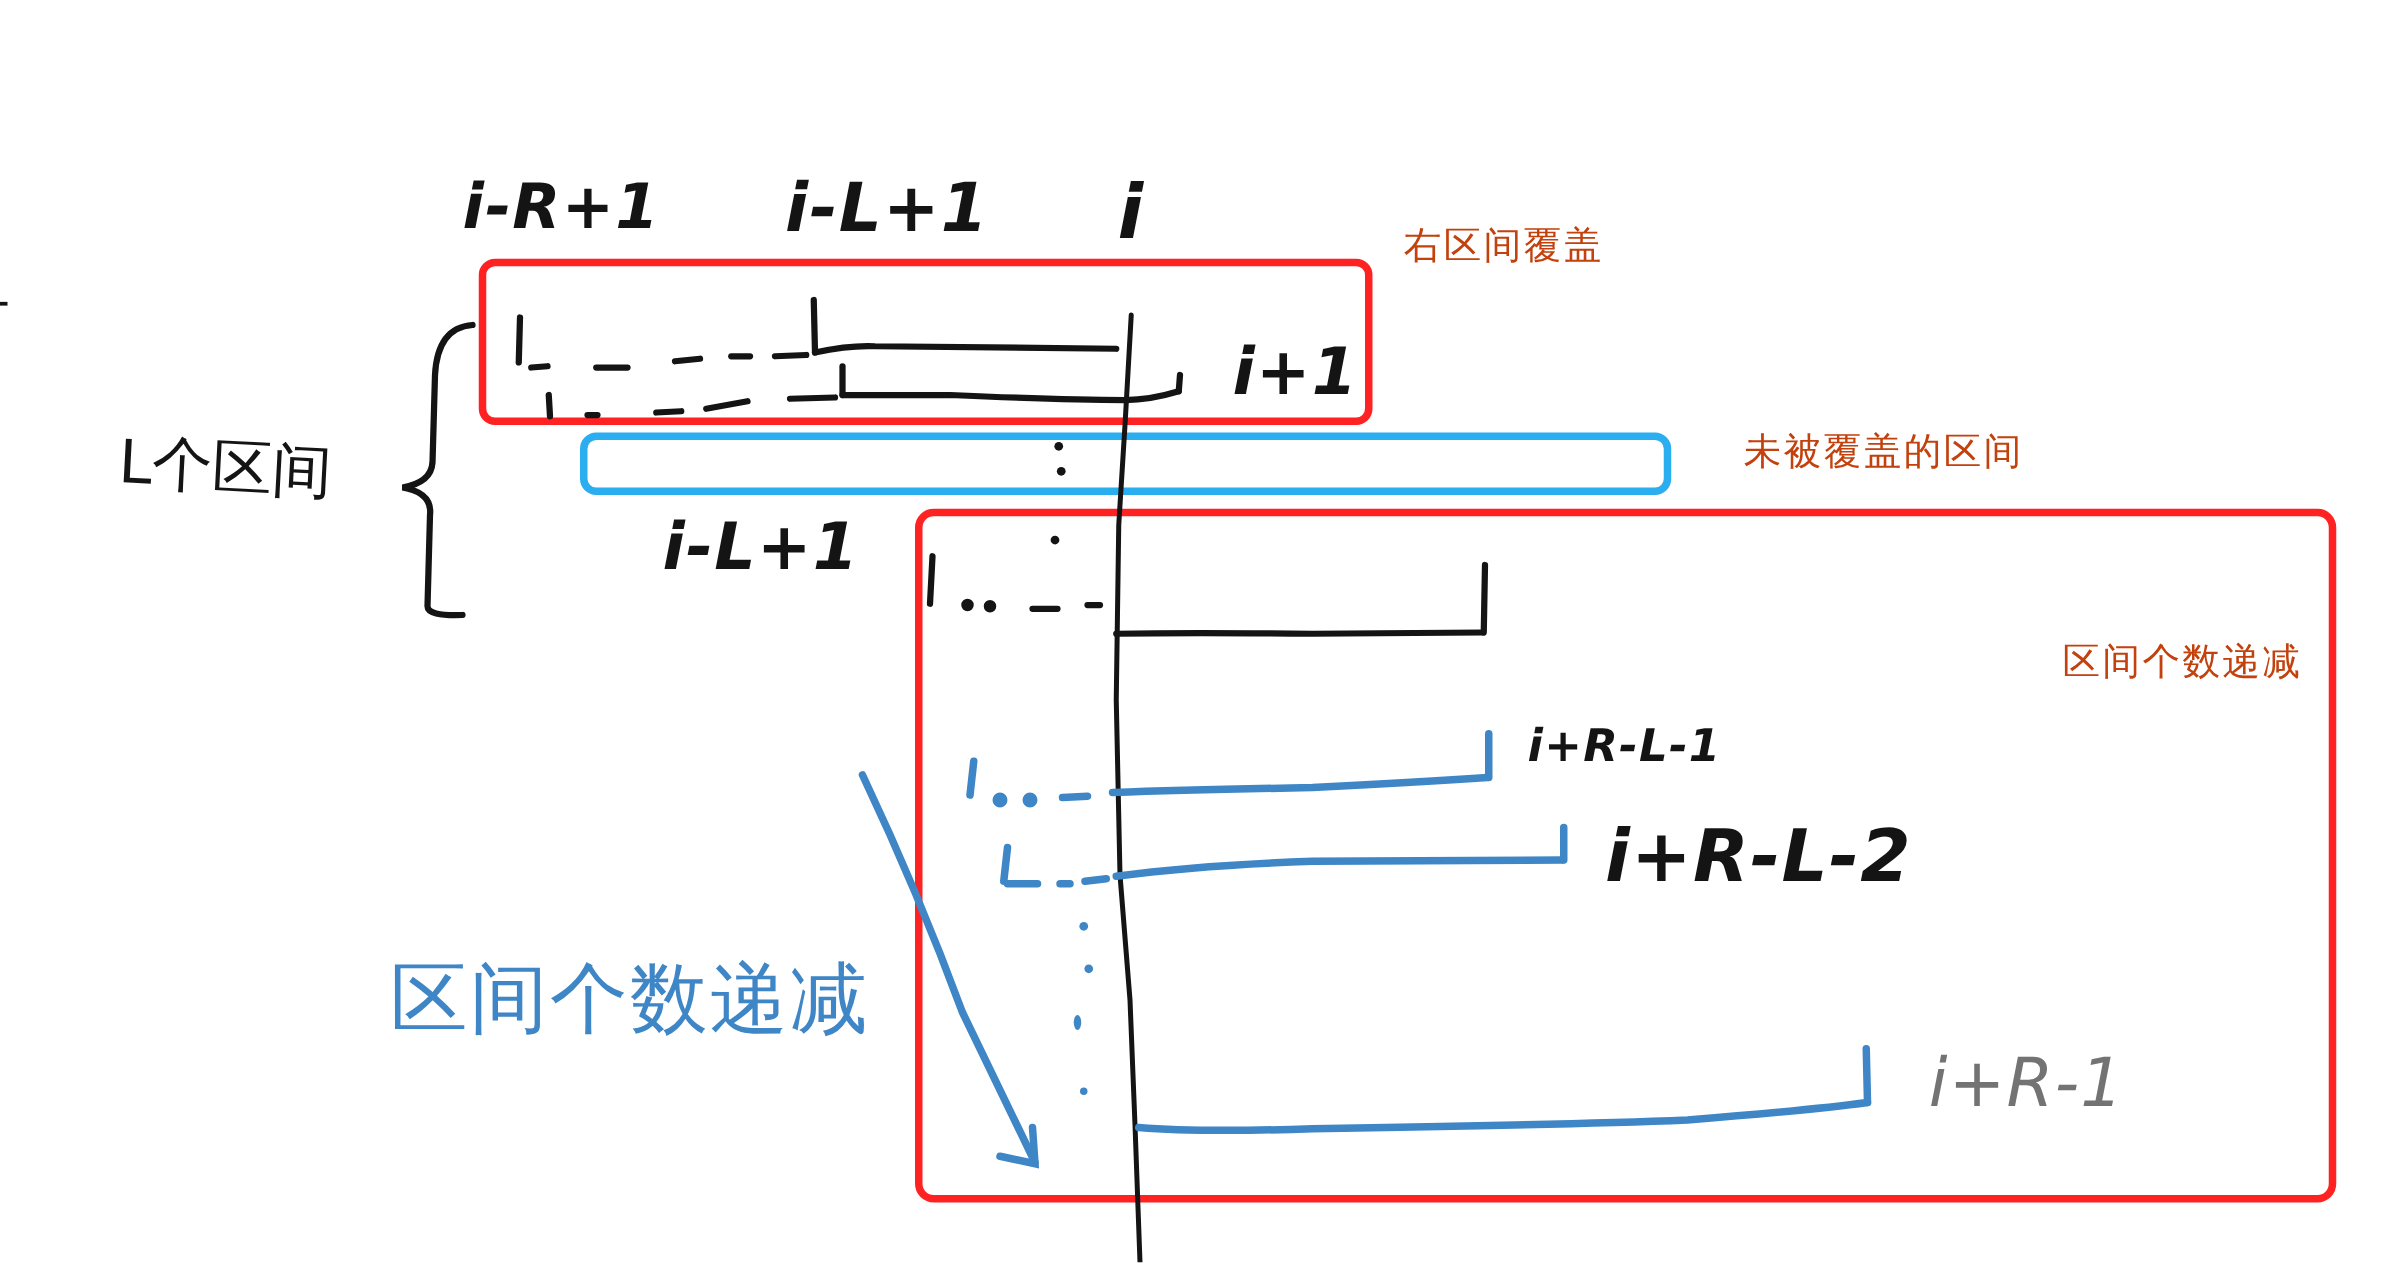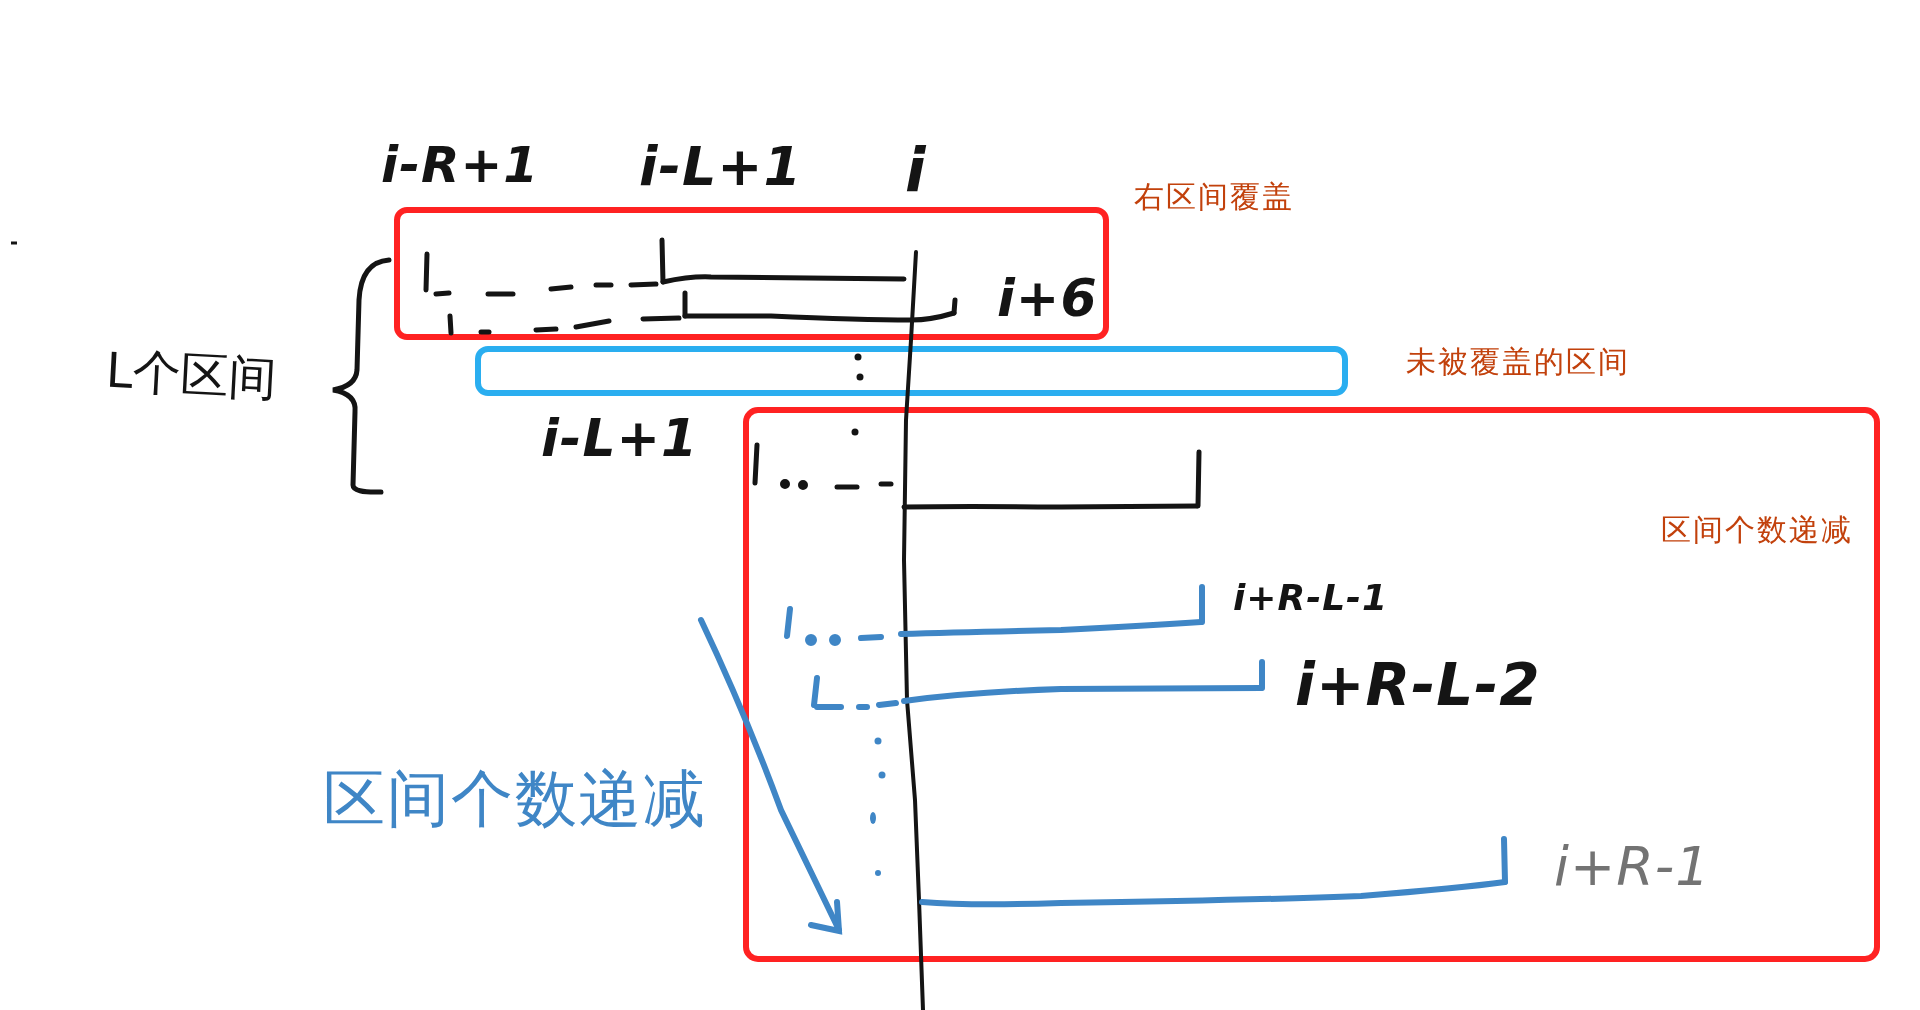--- a/index.html
+++ b/index.html
@@ -8,21 +8,20 @@
     width: 1920px;
     height: 1010px;
     background: #ffffff;
     overflow: hidden;
   }
   .canvas {
     position: relative;
     width: 1832px;
     height: 1010px;
     background: #ffffff;
-    margin-left: 11px;
   }
   svg.strokes {
     position: absolute;
     left: 0; top: 0;
     width: 1920px; height: 1010px;
   }
   .hw {
     position: absolute;
     font-family: "DejaVu Sans", sans-serif;
     font-style: italic;
@@ -137,21 +136,21 @@
       <path d="M 800 925 L 828 931 L 826 902"></path>
     </g>
   </svg>
 
   <div class="hw black" style="left:370px; top:140px; font-size:50px;">i-R+1</div>
   <div class="hw black" style="left:628px; top:140px; font-size:54px;">i-L+1</div>
   <div class="hw black" style="left:894px; top:140px; font-size:60px;">i</div>
 
   <div class="hw-cn" style="left:95px; top:350px; font-size:48px; color:#141414; transform:rotate(3deg);">L个区间</div>
 
-  <div class="hw black" style="left:986px; top:272px; font-size:52px;">i+6</div>
+  <div class="hw black" style="left:986px; top:272px; font-size:52px;">i+1</div>
 
   <div class="hw black" style="left:530px; top:412px; font-size:52px;">i-L+1</div>
 
   <div class="hw black" style="left:1222px; top:580px; font-size:36px;">i+R-L-1</div>
   <div class="hw black" style="left:1284px; top:656px; font-size:58px;">i+R-L-2</div>
   <div class="hw blue" style="left:1543px; top:840px; font-size:54px; font-weight:normal;">i+R-1</div>
 
   <div class="hw-cn" style="left:312px; top:768px; font-size:62px; color:#3f86c6; letter-spacing:2px;">区间个数递减</div>
 
   <div class="note" style="left:1123px; top:182px;">右区间覆盖</div>

